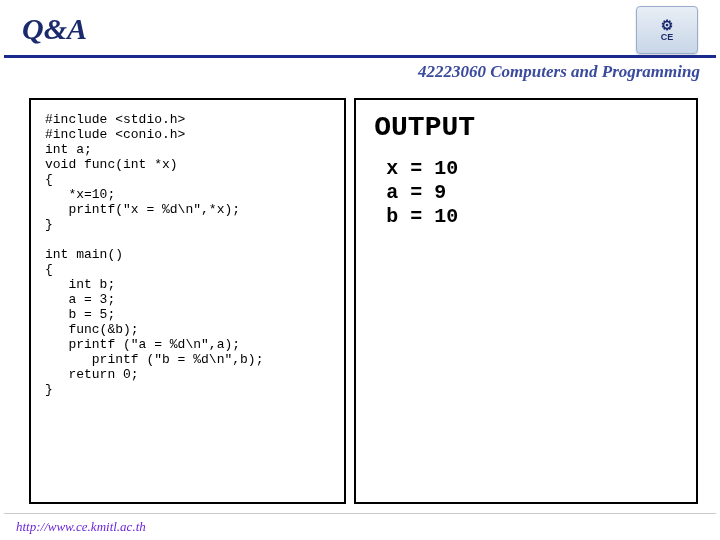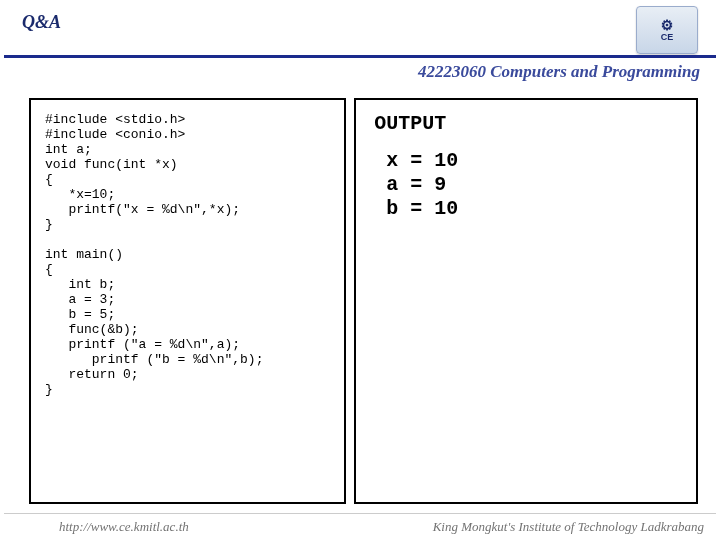--- a/index.html
+++ b/index.html
@@ -9,21 +9,21 @@
     height: 540px;
     background: #fff;
     font-family: Georgia, "Times New Roman", serif;
     overflow: hidden;
     position: relative;
   }
   .page-title {
     position: absolute;
     top: 12px;
     left: 22px;
-    font-size: 18px;
+    font-size: 30px;
     font-weight: bold;
     font-style: italic;
     color: #1a2a6c;
   }
   .logo {
     position: absolute;
     top: 6px;
     right: 22px;
     width: 60px;
     height: 46px;
@@ -88,21 +88,21 @@
   }
   .code {
     font-family: "Courier New", monospace;
     font-size: 13px;
     line-height: 15px;
     white-space: pre;
     color: #000;
   }
   .output-title {
     font-family: "Courier New", monospace;
-    font-size: 20px;
+    font-size: 28px;
     font-weight: bold;
     margin-bottom: 14px;
   }
   .output-lines {
     font-family: "Courier New", monospace;
     font-size: 20px;
     font-weight: bold;
     line-height: 24px;
     white-space: pre;
   }
@@ -123,22 +123,21 @@
     position: absolute;
     left: 4px;
     right: 4px;
     bottom: 26px;
     border-top: 1px solid #ccc;
   }
   .footer-text {
     font-family: Georgia, serif;
     font-style: italic;
     font-size: 13px;
-    color: #737373;
-    margin-left: 43px;
+    color: #6d28d9;
   }
 </style>
 </head>
 <body>
 
 <div class="page-title">Q&amp;A</div>
 
 <div class="logo">
   <div class="gear">⚙</div>
   <div>CE</div>
@@ -174,14 +173,13 @@
     <div class="output-title">OUTPUT</div>
     <div class="output-lines"> x = 10
  a = 9
  b = 10</div>
   </div>
 </div>
 
 <div class="footer-line"></div>
 <div class="footer">
   <span class="footer-text">http://www.ce.kmitl.ac.th</span>
-  <span class="footer-text">King Mongkut's Institute of Technology Ladkrabang</span>
 </div>
 
 </body></html>

